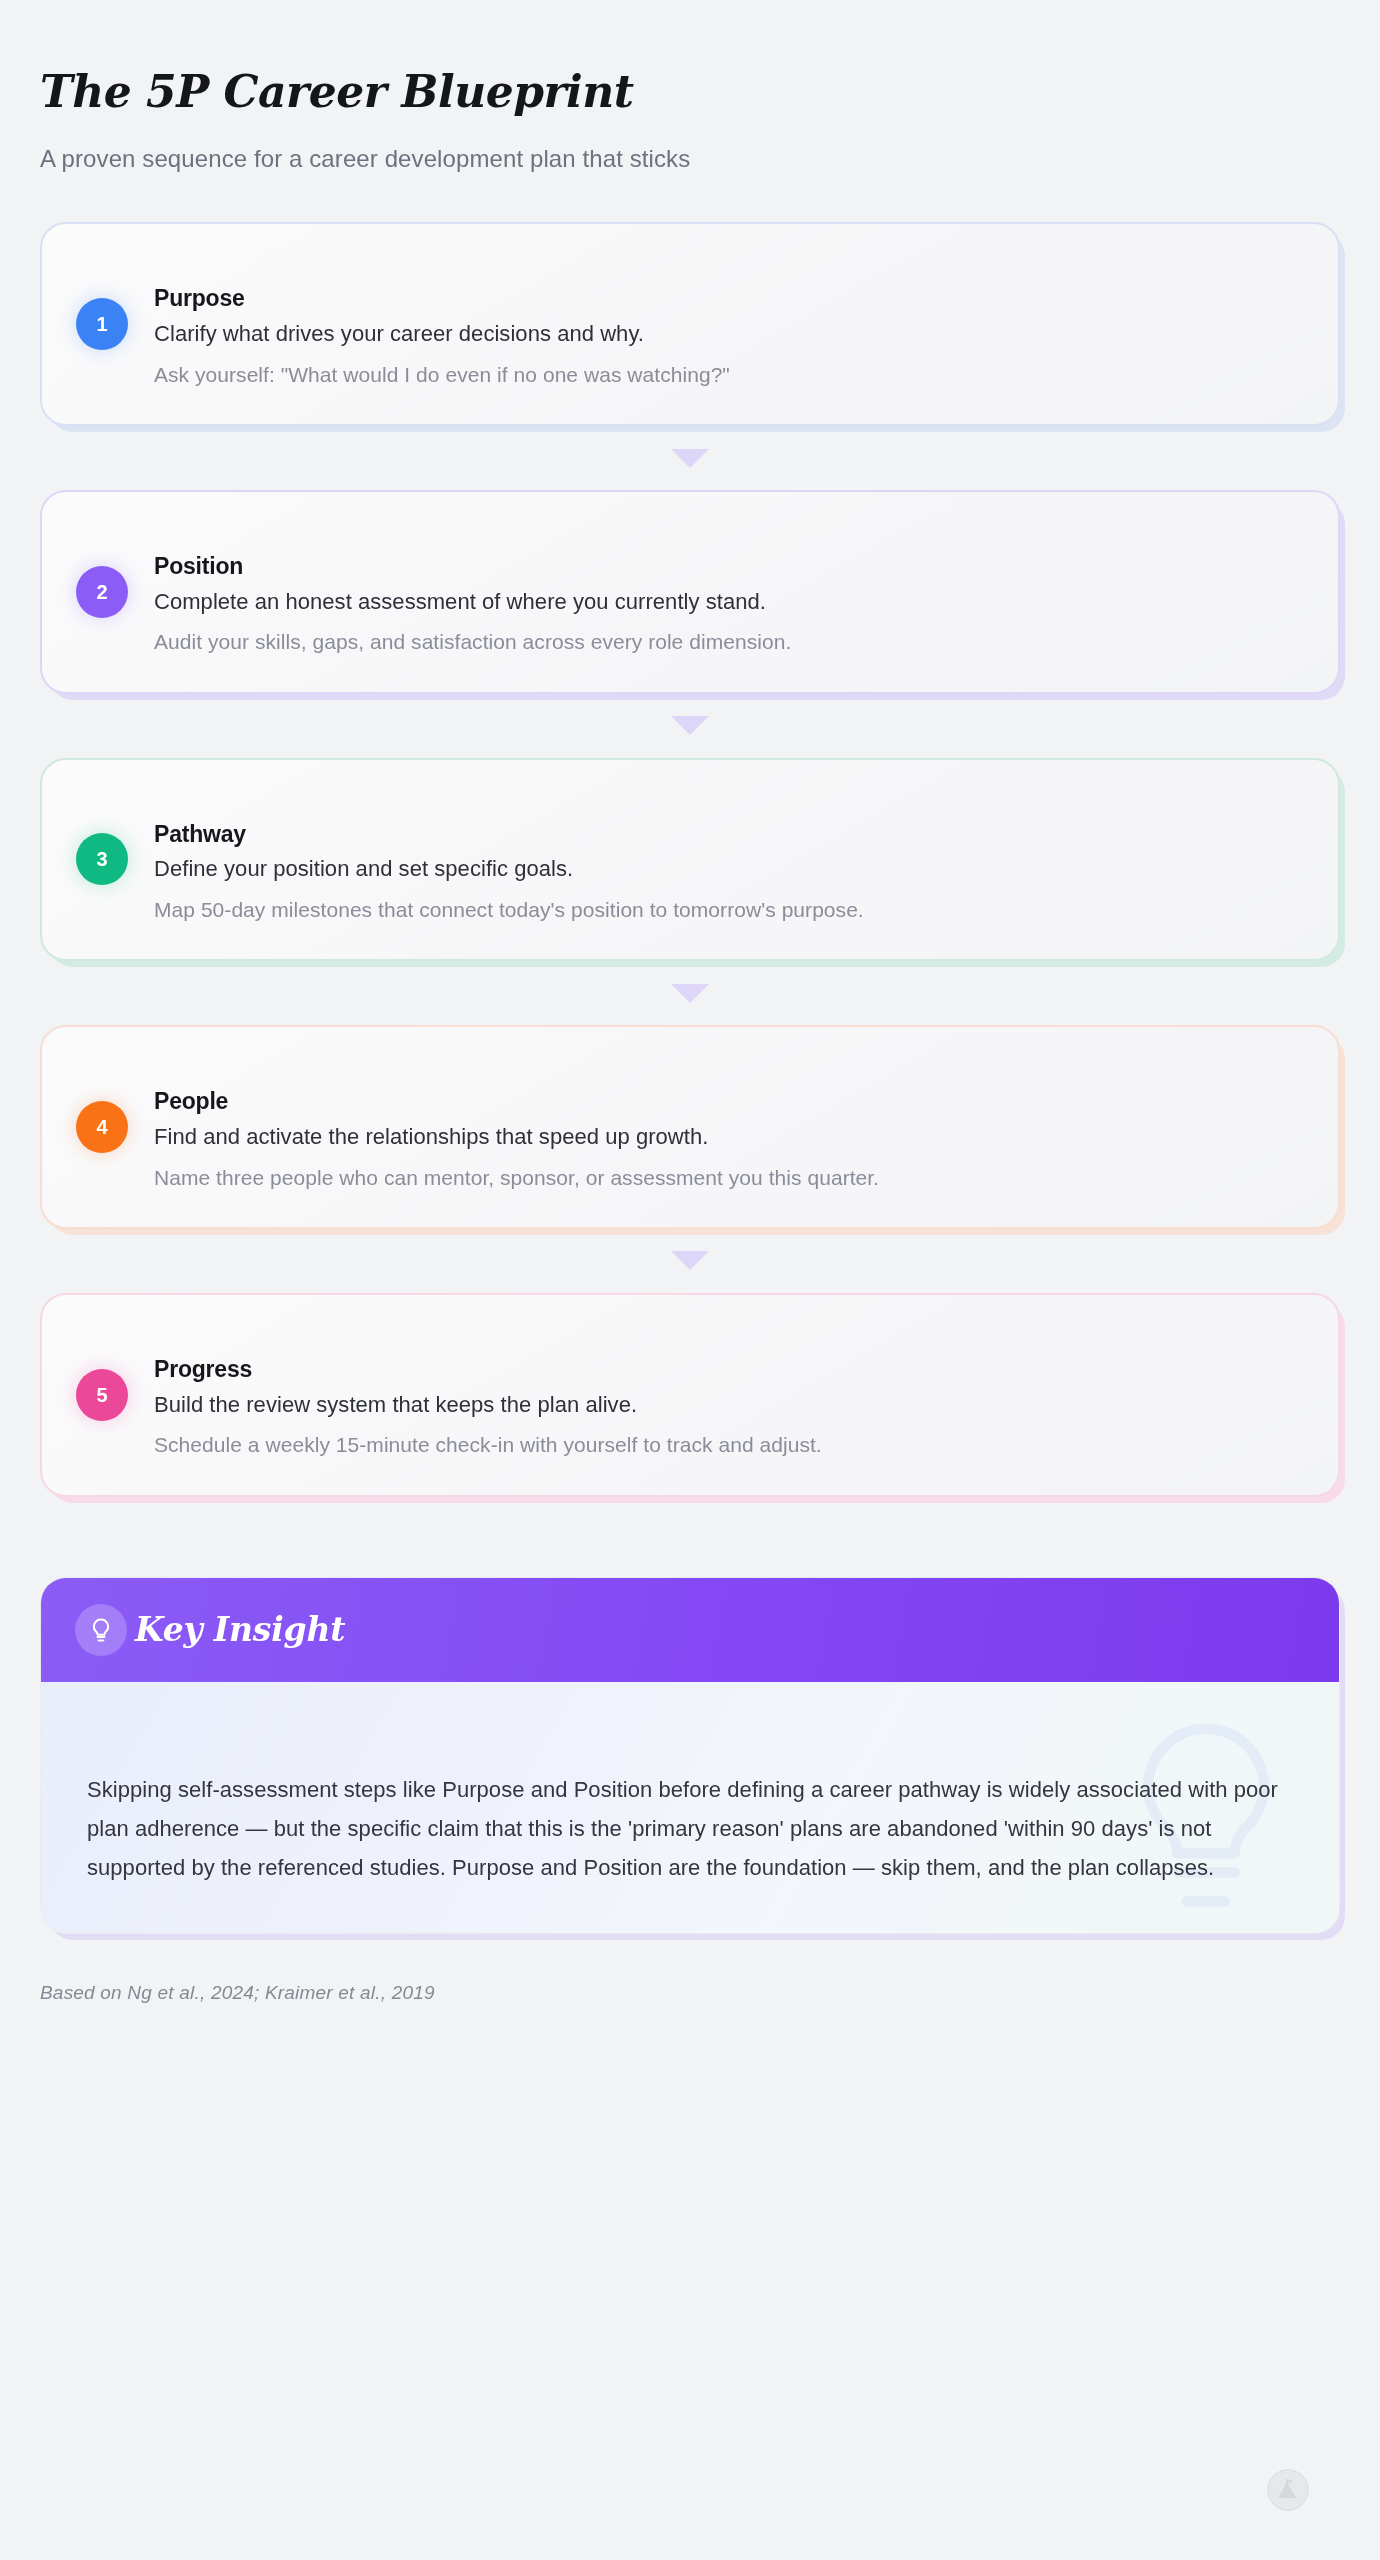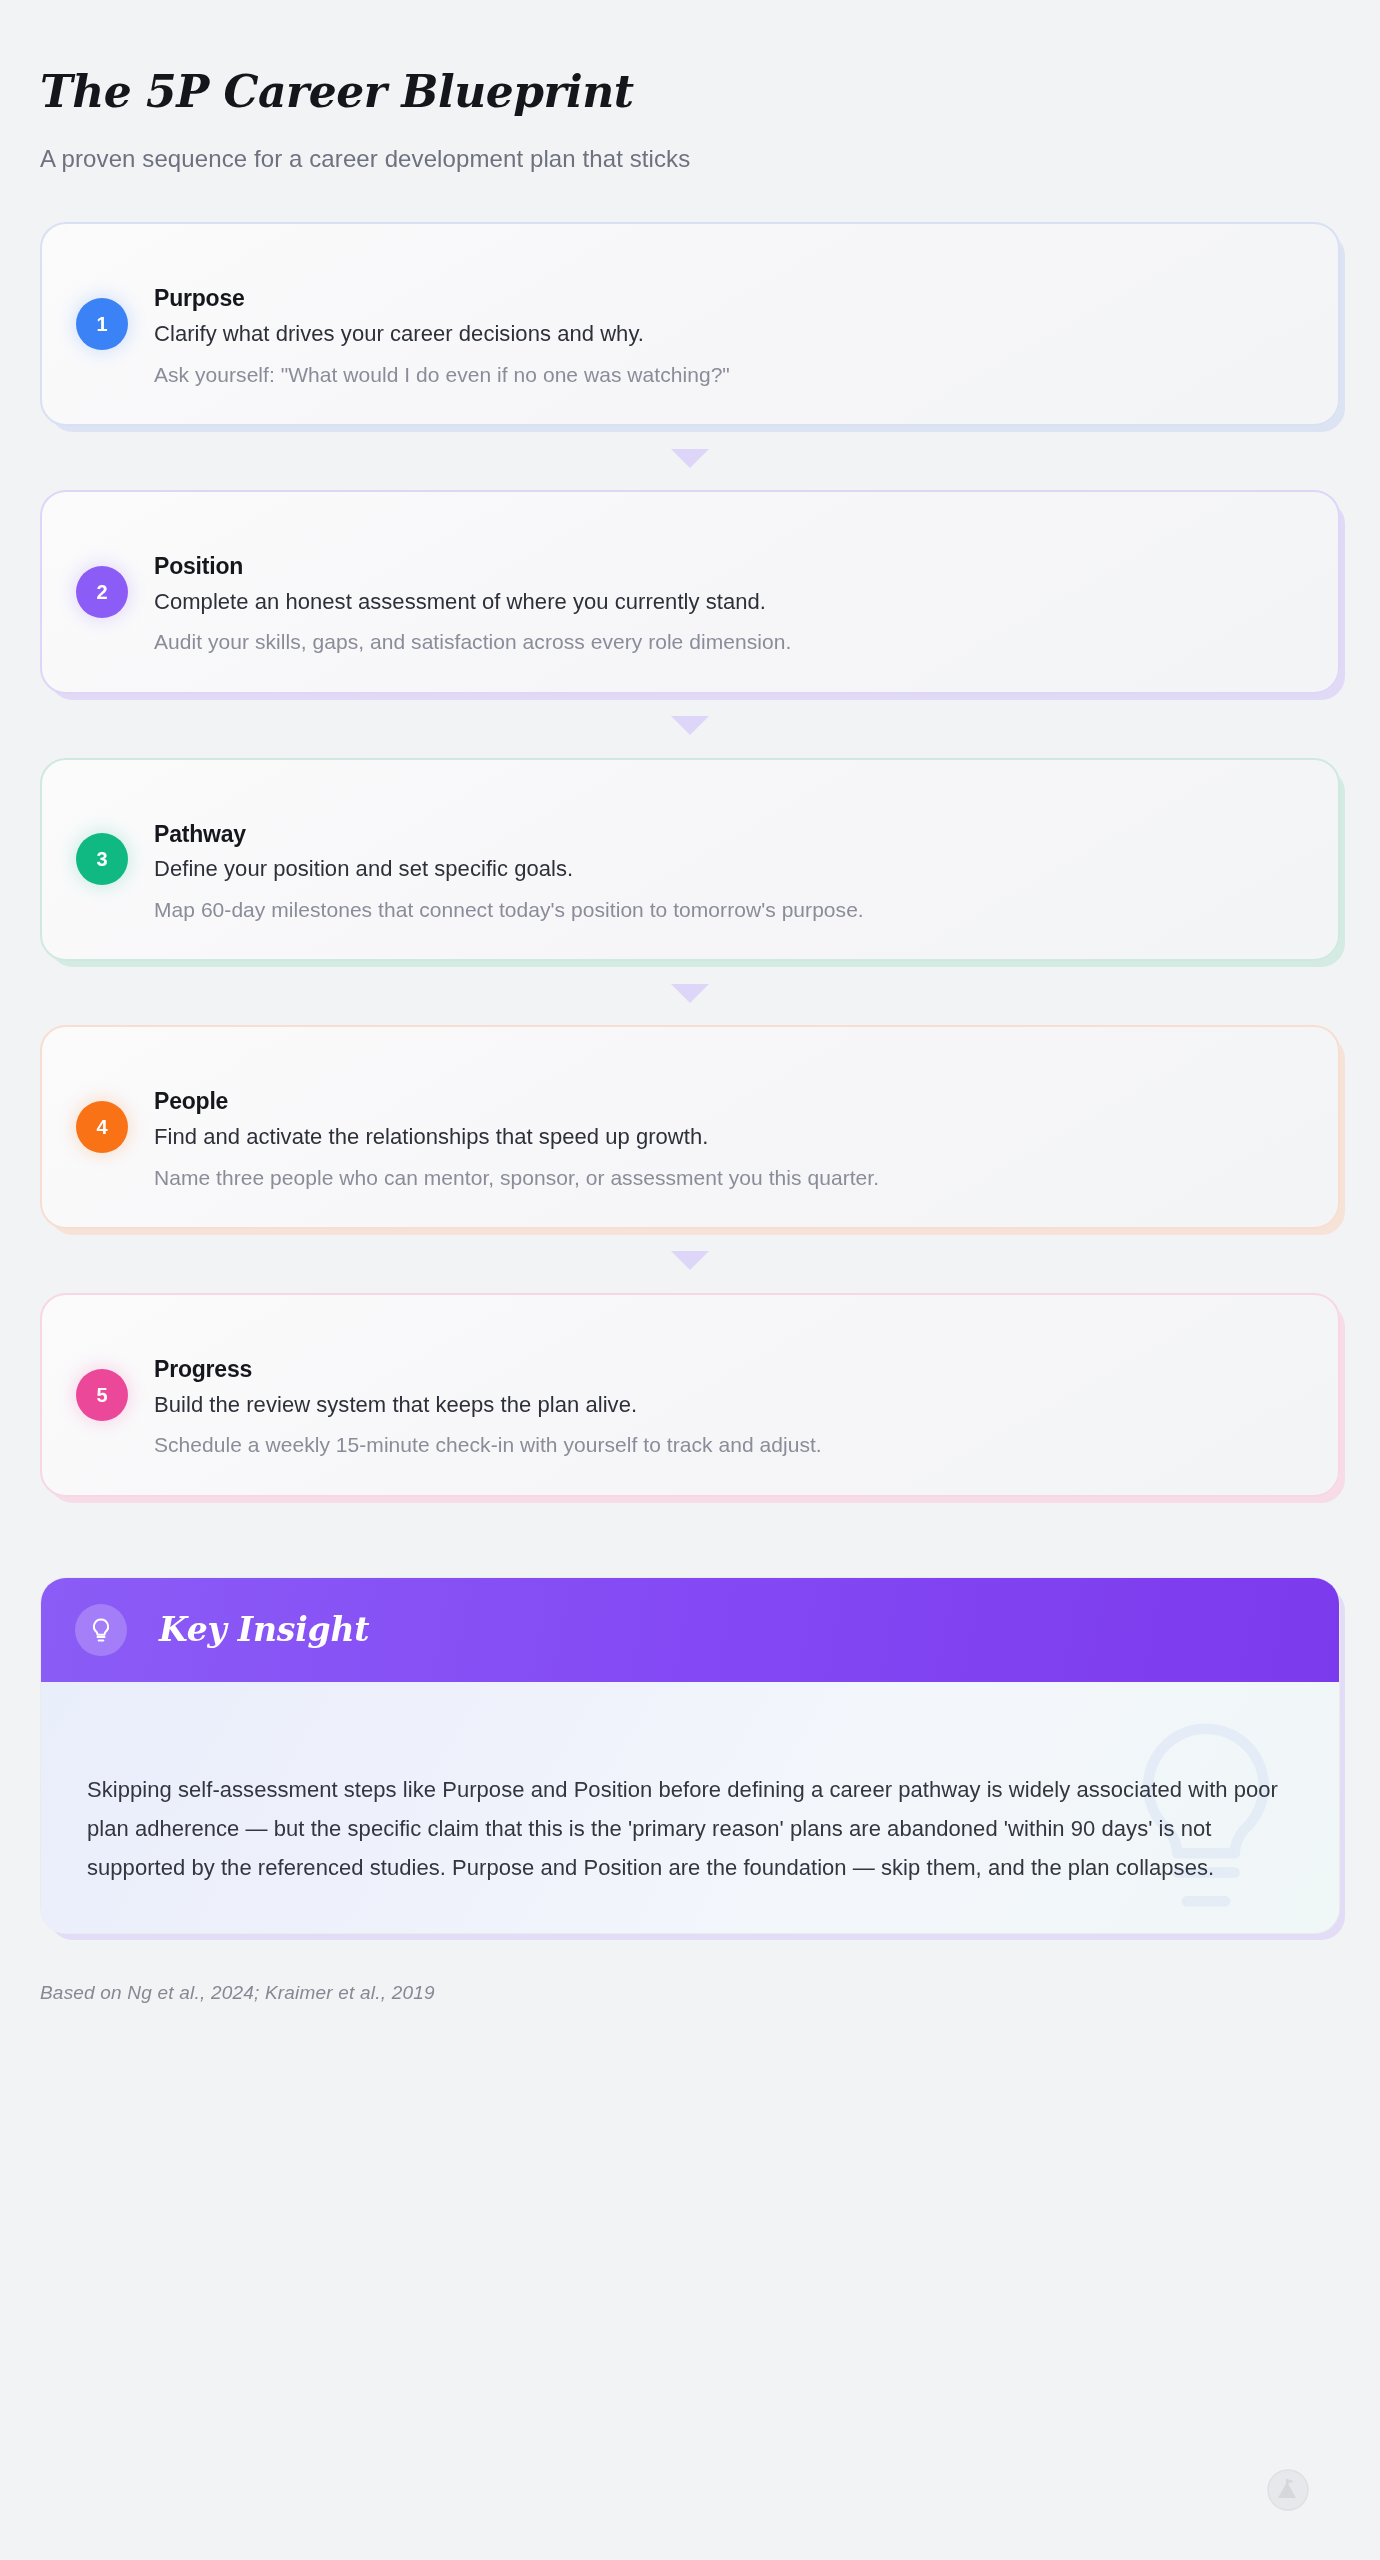--- a/index.html
+++ b/index.html
@@ -133,21 +133,21 @@
     overflow: hidden;
     box-shadow: 7px 8px 0 -2px rgba(221,214,248,0.8);
     border: 1px solid rgba(0,0,0,0.03);
   }
 
   .insight-head {
     background: linear-gradient(100deg, #8b5cf6 0%, #8449f4 50%, #7c3aed 100%);
     padding: 26px 34px;
     display: flex;
     align-items: center;
-    gap: 32px;
+    gap: 8px;
   }
 
   .bulb-badge {
     width: 52px;
     height: 52px;
     border-radius: 50%;
     background: rgba(255,255,255,0.22);
     display: flex;
     align-items: center;
     justify-content: center;
@@ -242,21 +242,21 @@
 
     <div class="connector">
       <div class="arrow-down"></div>
     </div>
 
     <div class="step-card c3">
       <div class="badge b3">3</div>
       <div class="step-body">
         <div class="step-title">Pathway</div>
         <div class="step-desc">Define your position and set specific goals.</div>
-        <div class="step-hint">Map 60-day milestones that connect today's position to tomorrow's purpose.</div>
+        <div class="step-hint">Map 50-day milestones that connect today's position to tomorrow's purpose.</div>
       </div>
     </div>
 
     <div class="connector">
       <div class="arrow-down"></div>
     </div>
 
     <div class="step-card c4">
       <div class="badge b4">4</div>
       <div class="step-body">

